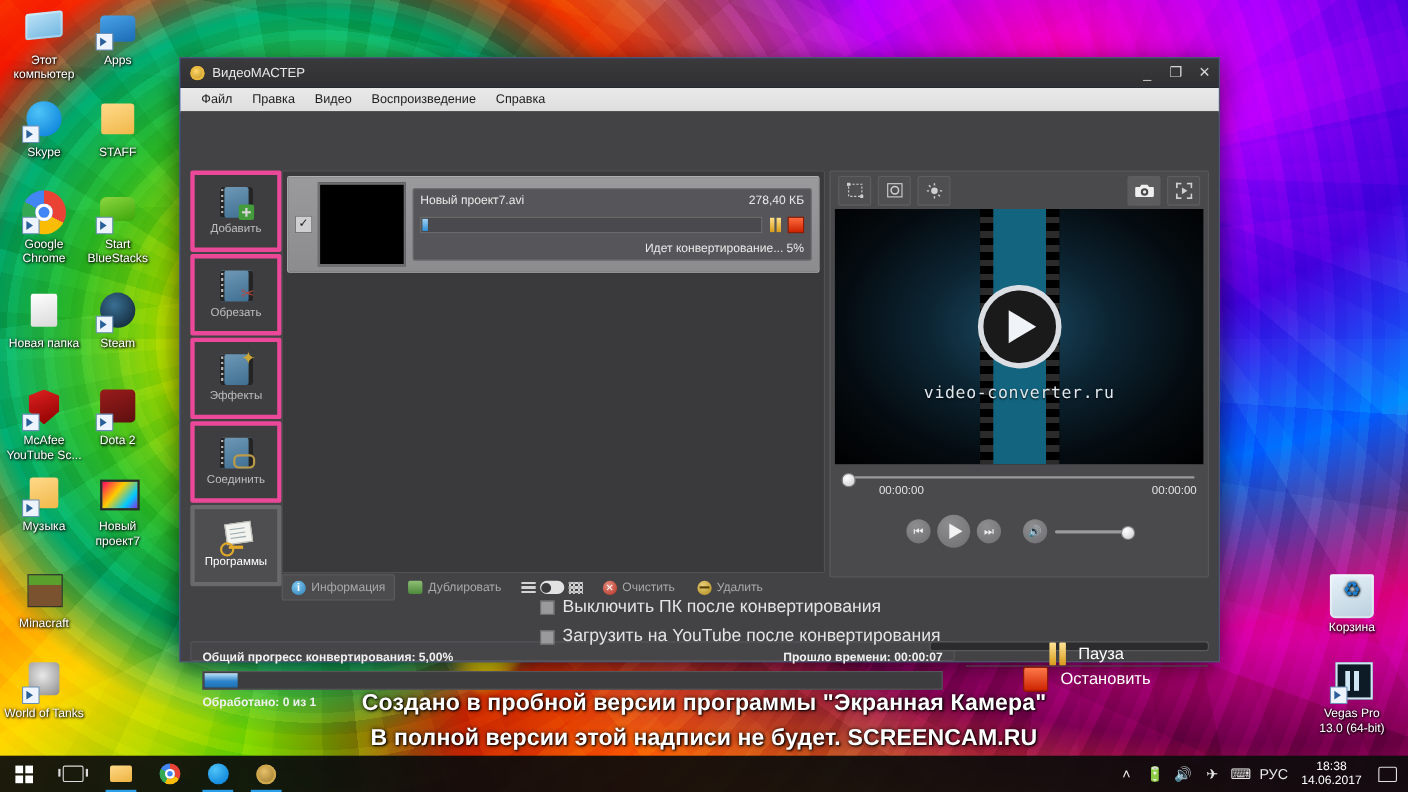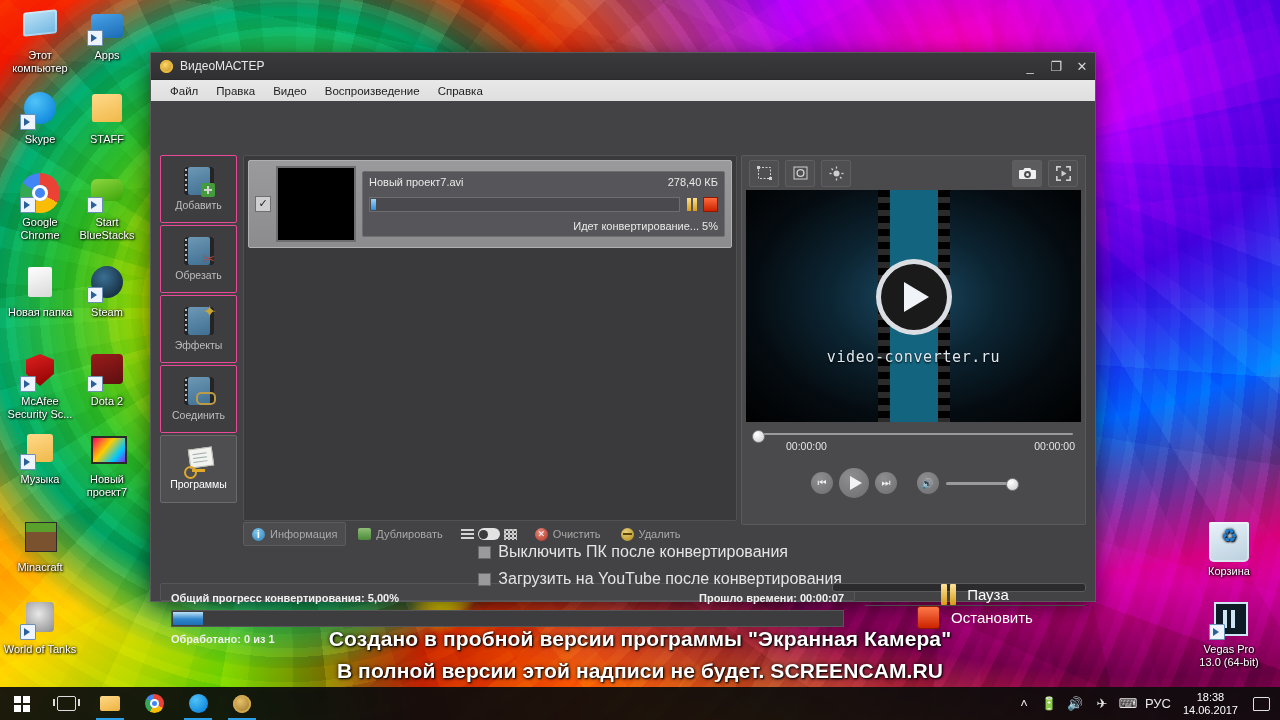--- a/index.html
+++ b/index.html
@@ -106,37 +106,37 @@
      background:#4285f4;box-shadow:inset 0 0 0 2px #fff;}
   .tb-skype{width:19px;height:19px;border-radius:50%;background:radial-gradient(circle at 35% 30%,#4fc3f7,#0078d7);}
   .tb-vm{width:18px;height:18px;border-radius:50%;background:radial-gradient(circle at 40% 35%,#e8c06a,#8a6a1e);
      box-shadow:inset 0 0 0 2px #cfa84d;}
   #tray{margin-left:auto;display:flex;align-items:center;height:33px;padding-right:4px;color:#e6e6e6;font-size:11px;}
   .tray-ic{width:26px;height:33px;display:flex;align-items:center;justify-content:center;font-size:13px;color:#e8e8e8;}
   #clock{text-align:center;line-height:13px;padding:0 8px;font-size:11px;color:#fff;}
   #notif{width:30px;height:33px;display:flex;align-items:center;justify-content:center;}
   .notif-box{width:15px;height:12px;border:1.6px solid #e0e0e0;border-radius:2px 2px 2px 0;}
   
-  #app{position:absolute;left:150px;top:52px;width:944px;height:548px;
+  #app{position:absolute;left:163px;top:52px;width:944px;height:548px;
      background:#1d4ed8;border:1px solid #5a5a5c;box-shadow:0 5px 22px rgba(0,0,0,.6);}
   #titlebar{height:26px;background:linear-gradient(#3a3a3c,#303032);display:flex;align-items:center;
      border-bottom:1px solid #2a2a2c;}
   #app-logo{width:13px;height:13px;border-radius:50%;margin:0 7px 0 9px;
      background:radial-gradient(circle at 40% 35%,#ffd86b,#b07d12);box-shadow:inset 0 0 0 2px #e8b93f;}
   #app-title{color:#e8e8e8;font-size:12px;}
   .wbtns{margin-left:auto;display:flex;}
   .wbtn{width:26px;height:26px;display:flex;align-items:center;justify-content:center;
      color:#d6d6d6;font-size:13px;}
   #menubar{height:22px;background:linear-gradient(#e9e9e9,#dedede);display:flex;align-items:center;
      padding-left:10px;border-bottom:1px solid #bcbcbc;}
   .menu-item{font-size:11.5px;color:#1d1d1d;padding:0 9px;line-height:22px;}
   #body{position:absolute;left:0;top:48px;right:0;bottom:0;background:#434345;padding:6px;box-sizing:border-box;}
   
   #rail{position:absolute;left:9px;top:54px;width:75px;}
-  .rail-btn{width:75px;height:66px;margin-bottom:2px;border:1px solid #ec4899;border-radius:2px;
+  .rail-btn{width:75px;height:66px;margin-bottom:2px;border:4px solid #ec4899;border-radius:2px;
      background:#3e3e40;display:flex;flex-direction:column;align-items:center;justify-content:center;}
   .rail-btn.active{background:#4e4e50;border-color:#6a6a6c;}
   .rail-ico{width:30px;height:28px;margin-bottom:4px;position:relative;opacity:.78;}
   .rail-btn.active .rail-ico{opacity:1;}
   .rail-lbl{font-size:10.5px;color:#bdbdbd;}
   .rail-btn.active .rail-lbl{color:#fff;}
   .film{background:linear-gradient(160deg,#7fb4d8,#3d7ba8);border-radius:2px;
      box-shadow:inset 4px 0 0 #1d1d1d, inset -4px 0 0 #1d1d1d;}
   .film:after{content:"";position:absolute;left:1px;top:2px;width:2px;height:24px;
      background:repeating-linear-gradient(#d8d8d8 0 2px,transparent 2px 5px);}
@@ -319,21 +319,21 @@
         <div class="ic-steam" style="position:absolute;left:4px;top:3px;width:32px;height:32px;"></div>
         <span class="shortcut"></span>
       </div>
     <span class="lbl">Steam</span>
   </div>
   <div class="dicon" style="left:3px;top:352px;">
     <div class="glyph">
         <div class="ic-mcafee" style="position:absolute;left:6px;top:2px;width:28px;height:32px;"></div>
         <span class="shortcut"></span>
       </div>
-    <span class="lbl">McAfee Security Sc...</span>
+    <span class="lbl">McAfee YouTube Sc...</span>
   </div>
   <div class="dicon" style="left:70px;top:352px;">
     <div class="glyph">
         <div class="ic-dota" style="position:absolute;left:4px;top:2px;width:32px;height:30px;"></div>
         <span class="shortcut"></span>
       </div>
     <span class="lbl">Dota 2</span>
   </div>
   <div class="dicon" style="left:3px;top:430px;">
     <div class="glyph">

